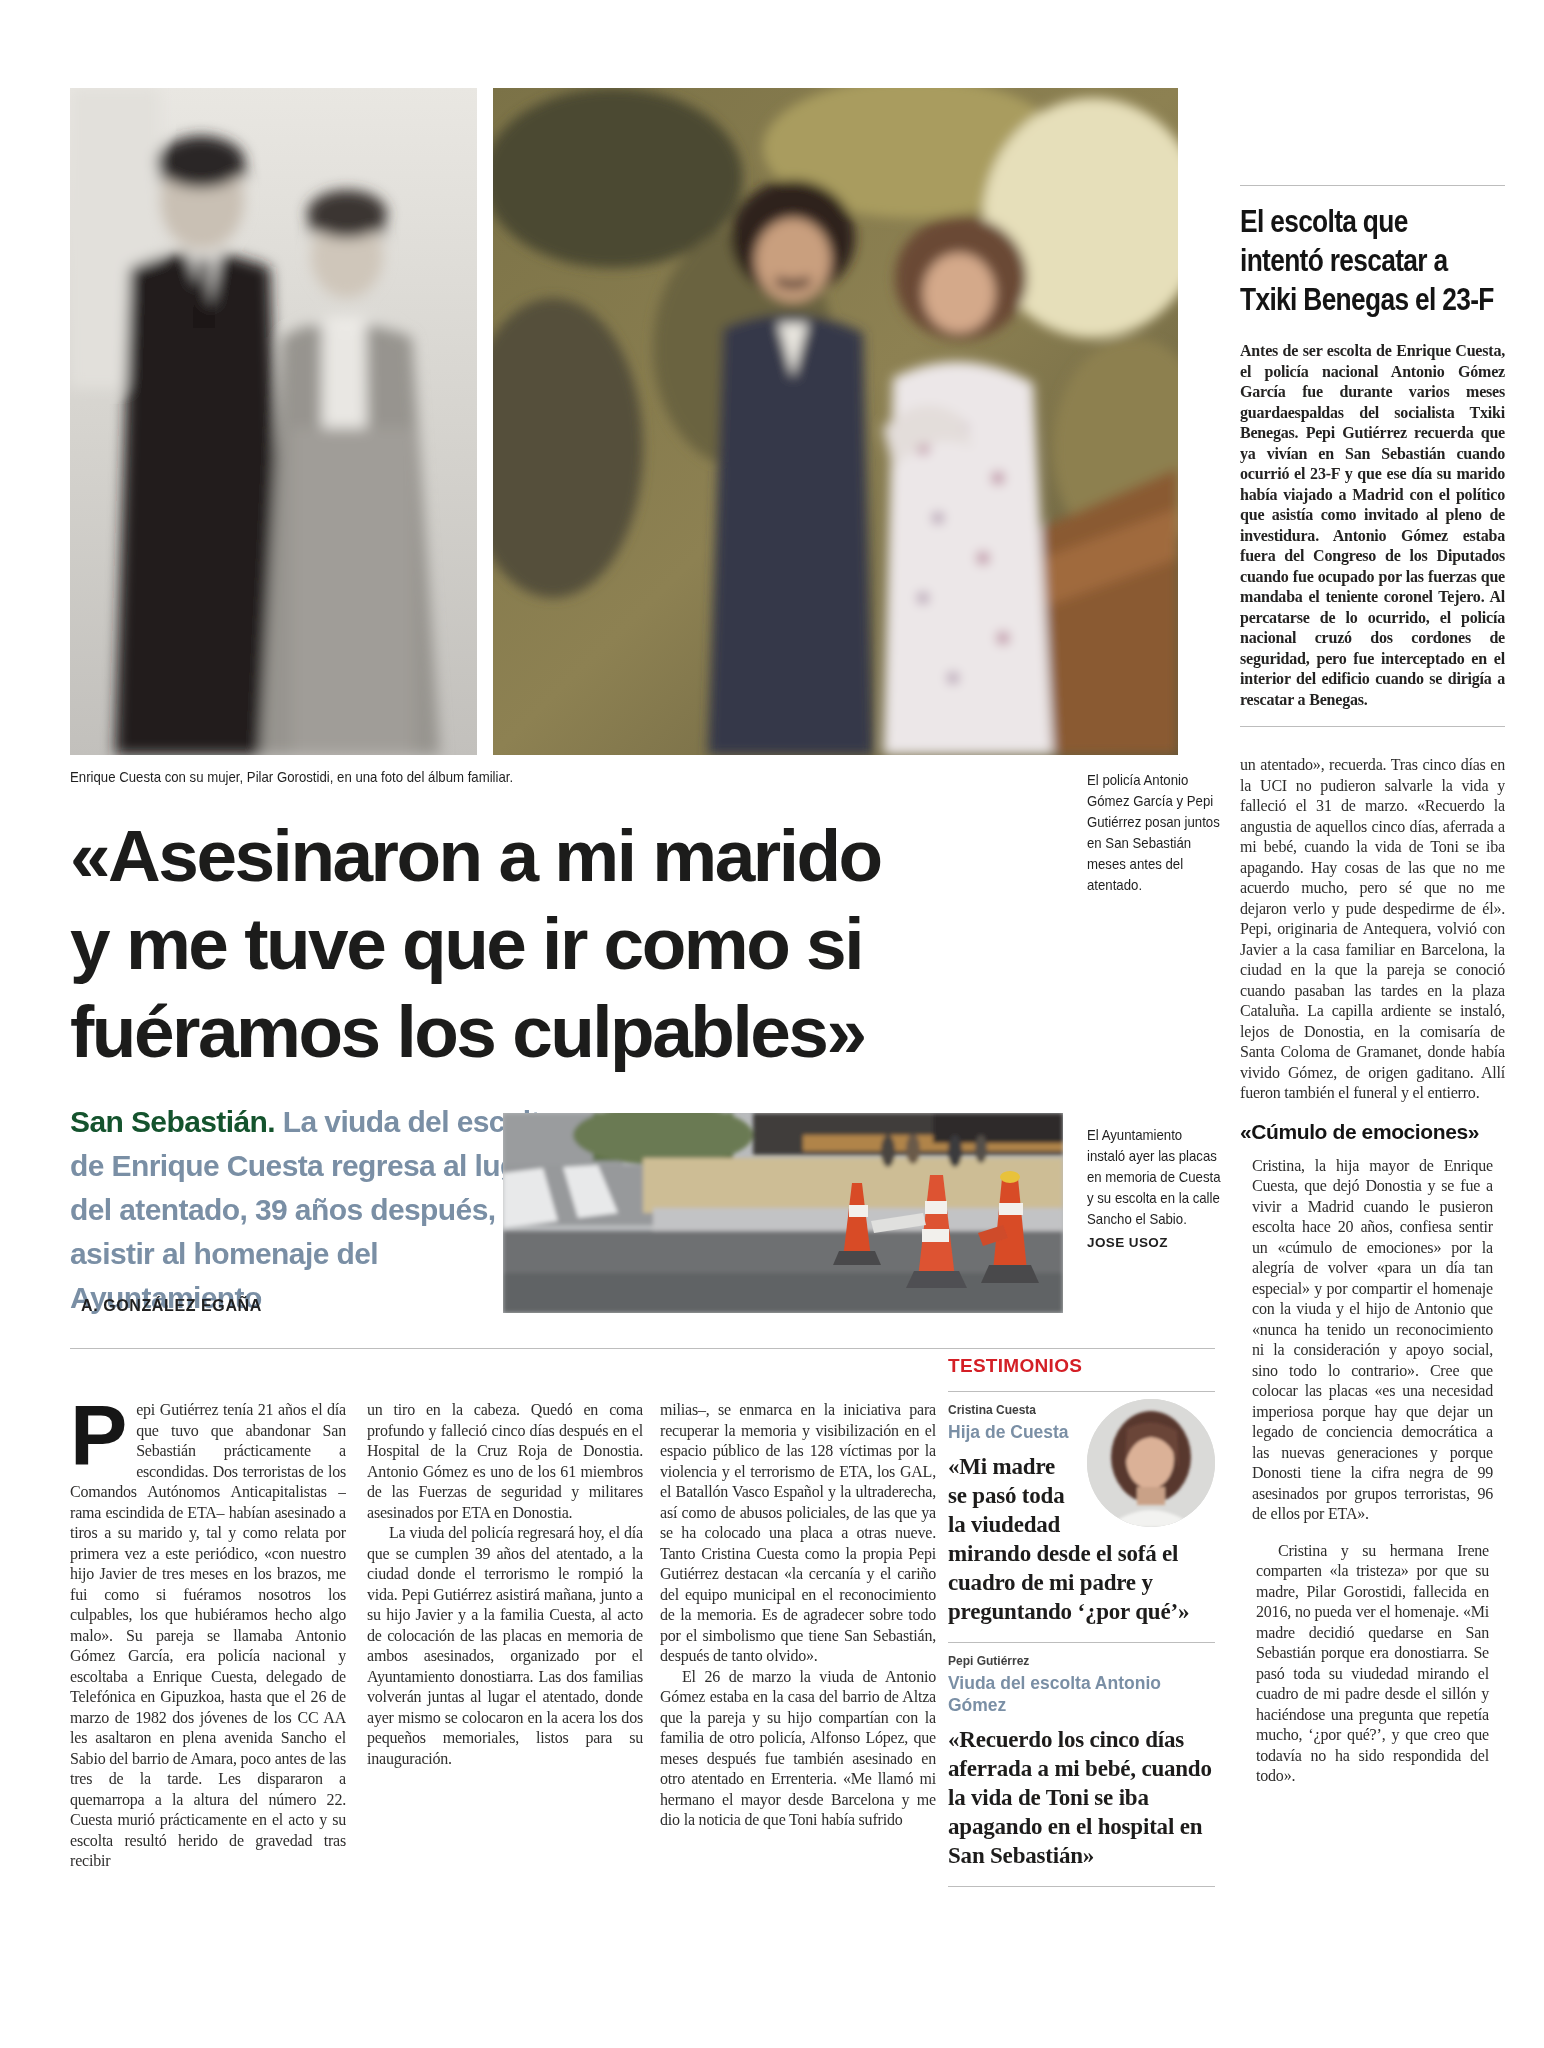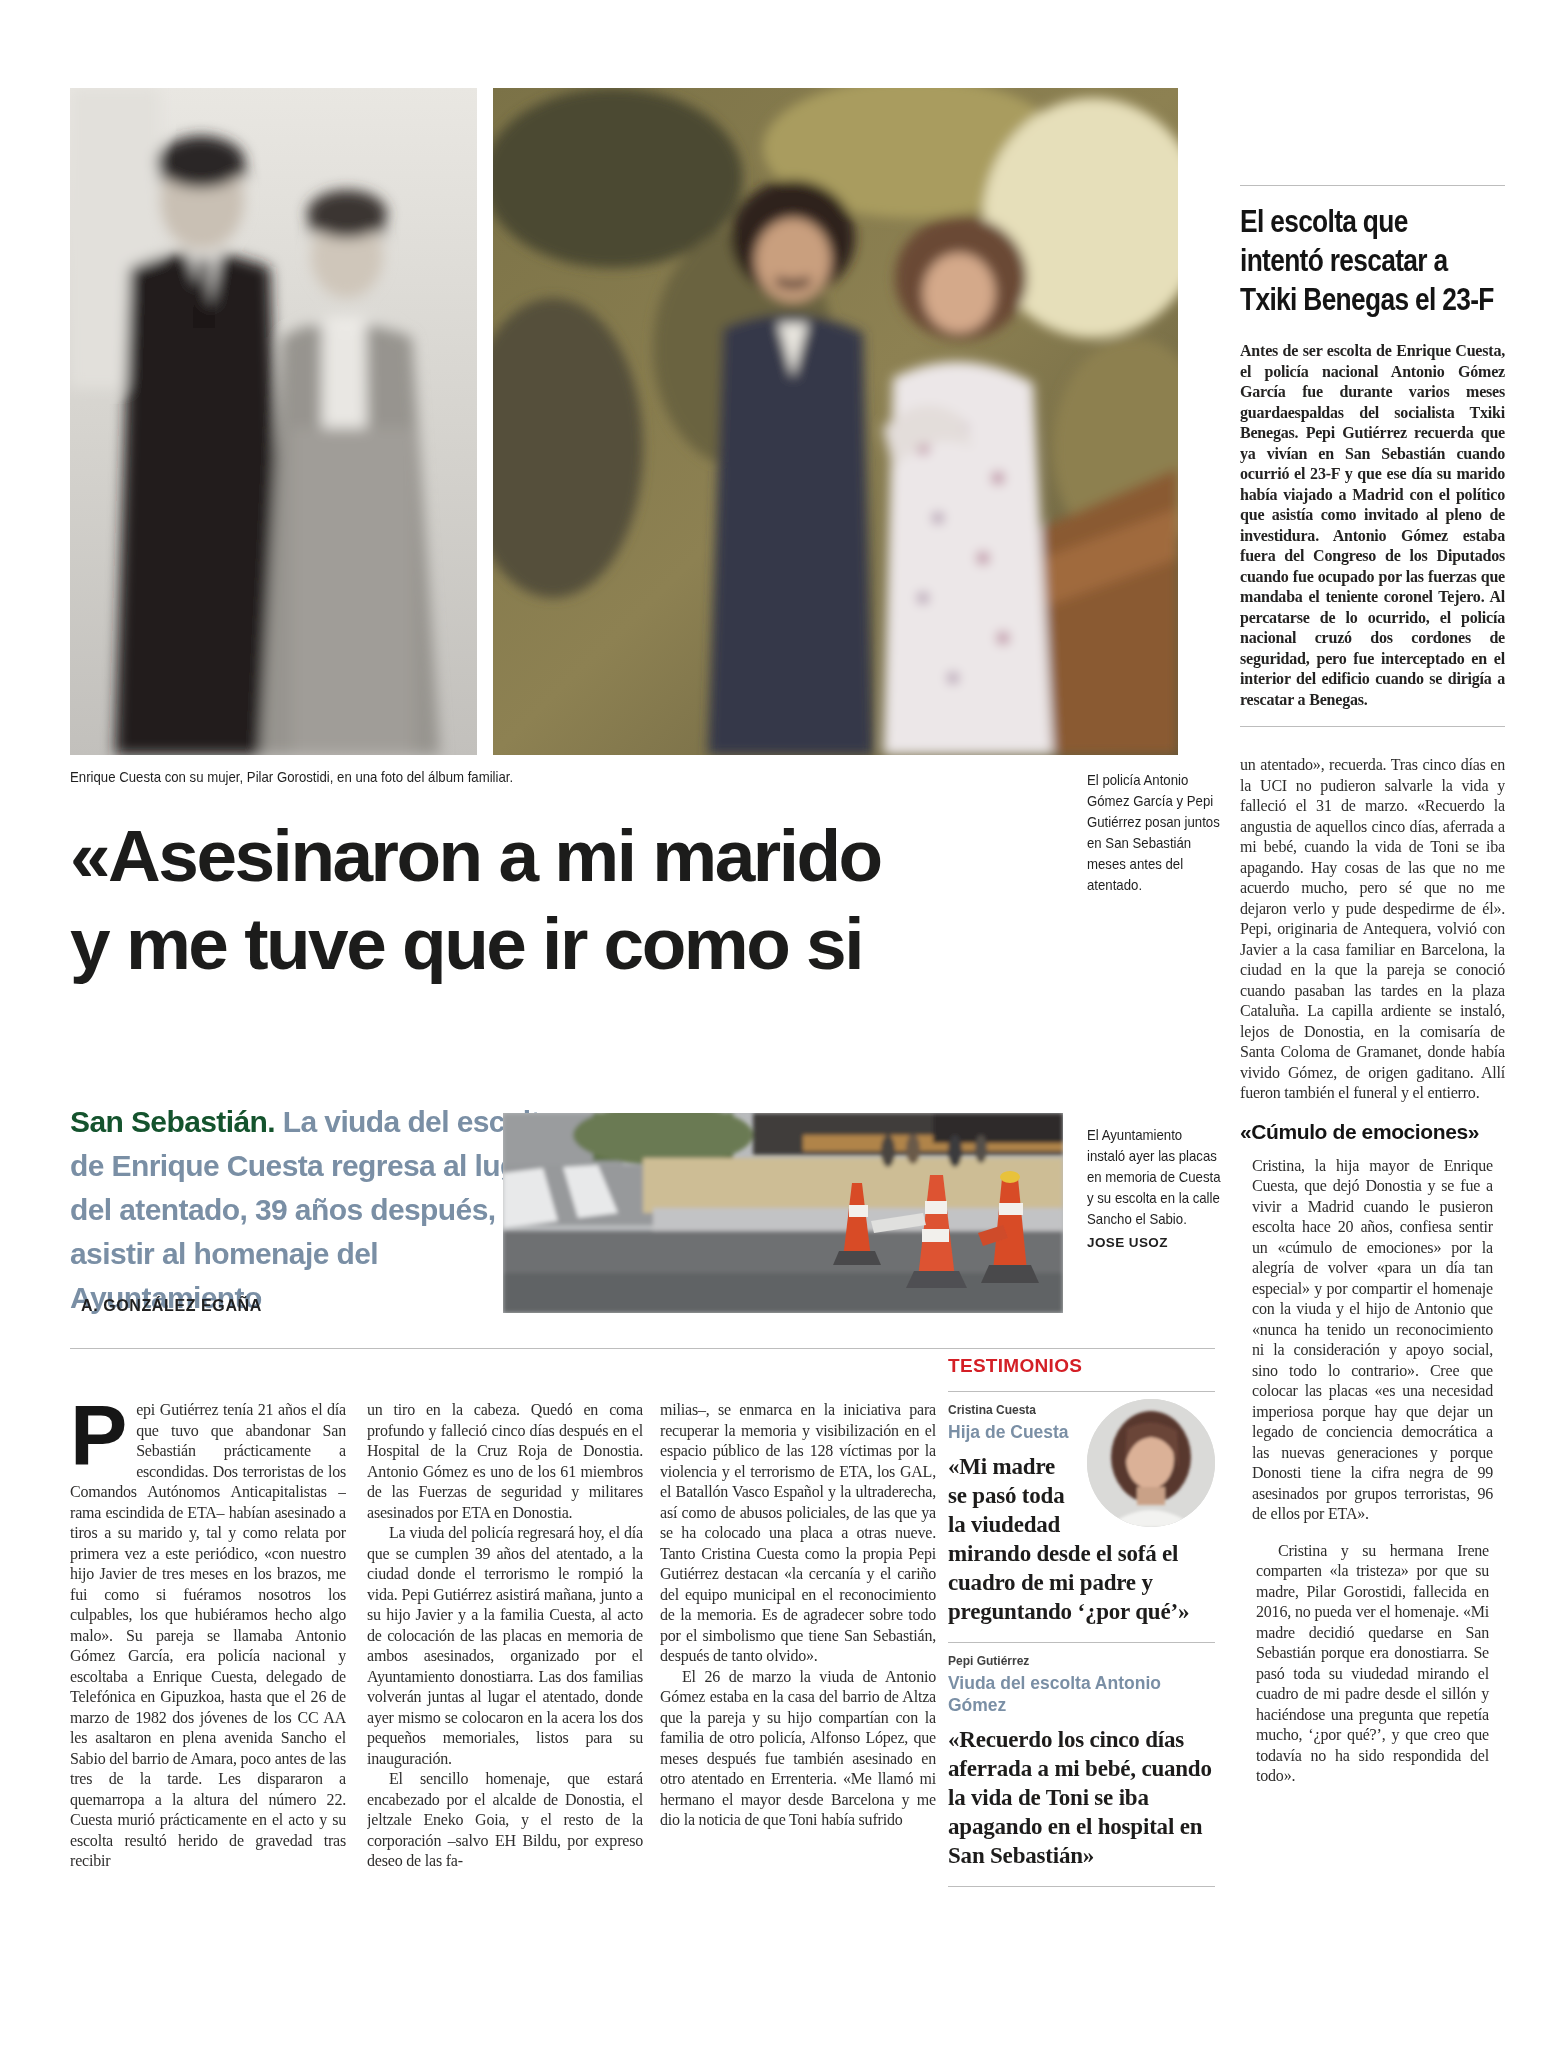--- a/index.html
+++ b/index.html
@@ -165,20 +165,21 @@
   <div class="midrule"></div>
   <p class="cont">un atentado», recuerda. Tras cinco días en la UCI no pudieron salvarle la vida y falleció el 31 de marzo. «Recuerdo la angustia de aquellos cinco días, aferrada a mi bebé, cuando la vida de Toni se iba apagando. Hay cosas de las que no me acuerdo mucho, pero sé que no me dejaron verlo y pude despedirme de él». Pepi, originaria de Antequera, volvió con Javier a la casa familiar en Barcelona, la ciudad en la que la pareja se conoció cuando pasaban las tardes en la plaza Cataluña. La capilla ardiente se instaló, lejos de Donostia, en la comisaría de Santa Coloma de Gramanet, donde había vivido Gómez, de origen gaditano. Allí fueron también el funeral y el entierro.</p>
   <div class="side-subhead">«Cúmulo de emociones»</div>
   <p class="cont2">Cristina, la hija mayor de Enrique Cuesta, que dejó Donostia y se fue a vivir a Madrid cuando le pusieron escolta hace 20 años, confiesa sentir un «cúmulo de emociones» por la alegría de volver «para un día tan especial» y por compartir el homenaje con la viuda y el hijo de Antonio que «nunca ha tenido un reconocimiento ni la consideración y apoyo social, sino todo lo contrario». Cree que colocar las placas «es una necesidad imperiosa porque hay que dejar un legado de conciencia democrática a las nuevas generaciones y porque Donosti tiene la cifra negra de 99 asesinados por grupos terroristas, 96 de ellos por ETA».</p>
   <p class="cont3">Cristina y su hermana Irene comparten «la tristeza» por que su madre, Pilar Gorostidi, fallecida en 2016, no pueda ver el homenaje. «Mi madre decidió quedarse en San Sebastián porque era donostiarra. Se pasó toda su viudedad mirando el cuadro de mi padre desde el sillón y haciéndose una pregunta que repetía mucho, ‘¿por qué?’, y que creo que todavía no ha sido respondida del todo».</p>
 </div>
 
 <div class="abs headline" style="left:70px;top:812px;">
   <div>«Asesinaron a mi marido</div>
   <div>y me tuve que ir como si</div>
+  <div>fuéramos los culpables»</div>
 </div>
 
 <div class="abs lede" style="left:70px;top:1100px;">
   <span class="loc">San Sebastián.</span><span class="rest"> La viuda del escolta de Enrique Cuesta regresa al lugar del atentado, 39 años después, para asistir al homenaje del Ayuntamiento</span>
 </div>
 <div class="abs byline" style="left:70px;top:1297px;">A. GONZÁLEZ EGAÑA</div>
 
 <div class="photo" style="left:503px;top:1113px;width:560px;height:200px;">
   <svg width="560" height="200" viewBox="0 0 560 200">
     <defs>
@@ -234,21 +235,20 @@
 
 <div class="rule" style="left:70px;top:1348px;width:1145px;"></div>
 
 <div class="bodycol" style="left:70px;">
   <p><span class="dropcap">P</span><span>epi Gutiérrez tenía 21 años el día que tuvo que abandonar San Sebastián prácticamente a escondidas. Dos terroristas de los Comandos Autónomos Anticapitalistas –rama escindida de ETA– habían asesinado a tiros a su marido y, tal y como relata por primera vez a este periódico, «con nuestro hijo Javier de tres meses en los brazos, me fui como si fuéramos nosotros los culpables, los que hubiéramos hecho algo malo». Su pareja se llamaba Antonio Gómez García, era policía nacional y escoltaba a Enrique Cuesta, delegado de Telefónica en Gipuzkoa, hasta que el 26 de marzo de 1982 dos jóvenes de los CC AA les asaltaron en plena avenida Sancho el Sabio del barrio de Amara, poco antes de las tres de la tarde. Les dispararon a quemarropa a la altura del número 22. Cuesta murió prácticamente en el acto y su escolta resultó herido de gravedad tras recibir</span></p>
 </div>
 
 <div class="bodycol" style="left:367px;">
   <p>un tiro en la cabeza. Quedó en coma profundo y falleció cinco días después en el Hospital de la Cruz Roja de Donostia. Antonio Gómez es uno de los 61 miembros de las Fuerzas de seguridad y militares asesinados por ETA en Donostia.</p>
   <p class="ind">La viuda del policía regresará hoy, el día que se cumplen 39 años del atentado, a la ciudad donde el terrorismo le rompió la vida. Pepi Gutiérrez asistirá mañana, junto a su hijo Javier y a la familia Cuesta, al acto de colocación de las placas en memoria de ambos asesinados, organizado por el Ayuntamiento donostiarra. Las dos familias volverán juntas al lugar el atentado, donde ayer mismo se colocaron en la acera los dos pequeños memoriales, listos para su inauguración.</p>
-  <p class="ind">El sencillo homenaje, que estará encabezado por el alcalde de Donostia, el jeltzale Eneko Goia, y el resto de la corporación –salvo EH Bildu, por expreso deseo de las fa-</p>
 </div>
 
 <div class="bodycol" style="left:660px;">
   <p>milias–, se enmarca en la iniciativa para recuperar la memoria y visibilización en el espacio público de las 128 víctimas por la violencia y el terrorismo de ETA, los GAL, el Batallón Vasco Español y la ultraderecha, así como de abusos policiales, de las que ya se ha colocado una placa a otras nueve. Tanto Cristina Cuesta como la propia Pepi Gutiérrez destacan «la cercanía y el cariño del equipo municipal en el reconocimiento de la memoria. Es de agradecer sobre todo por el simbolismo que tiene San Sebastián, después de tanto olvido».</p>
   <p class="ind">El 26 de marzo la viuda de Antonio Gómez estaba en la casa del barrio de Altza que la pareja y su hijo compartían con la familia de otro policía, Alfonso López, que meses después fue también asesinado en otro atentado en Errenteria. «Me llamó mi hermano el mayor desde Barcelona y me dio la noticia de que Toni había sufrido</p>
 </div>
 
 <div class="abs t-label" style="left:948px;top:1355px;">TESTIMONIOS</div>
 
 <div class="t-col">

